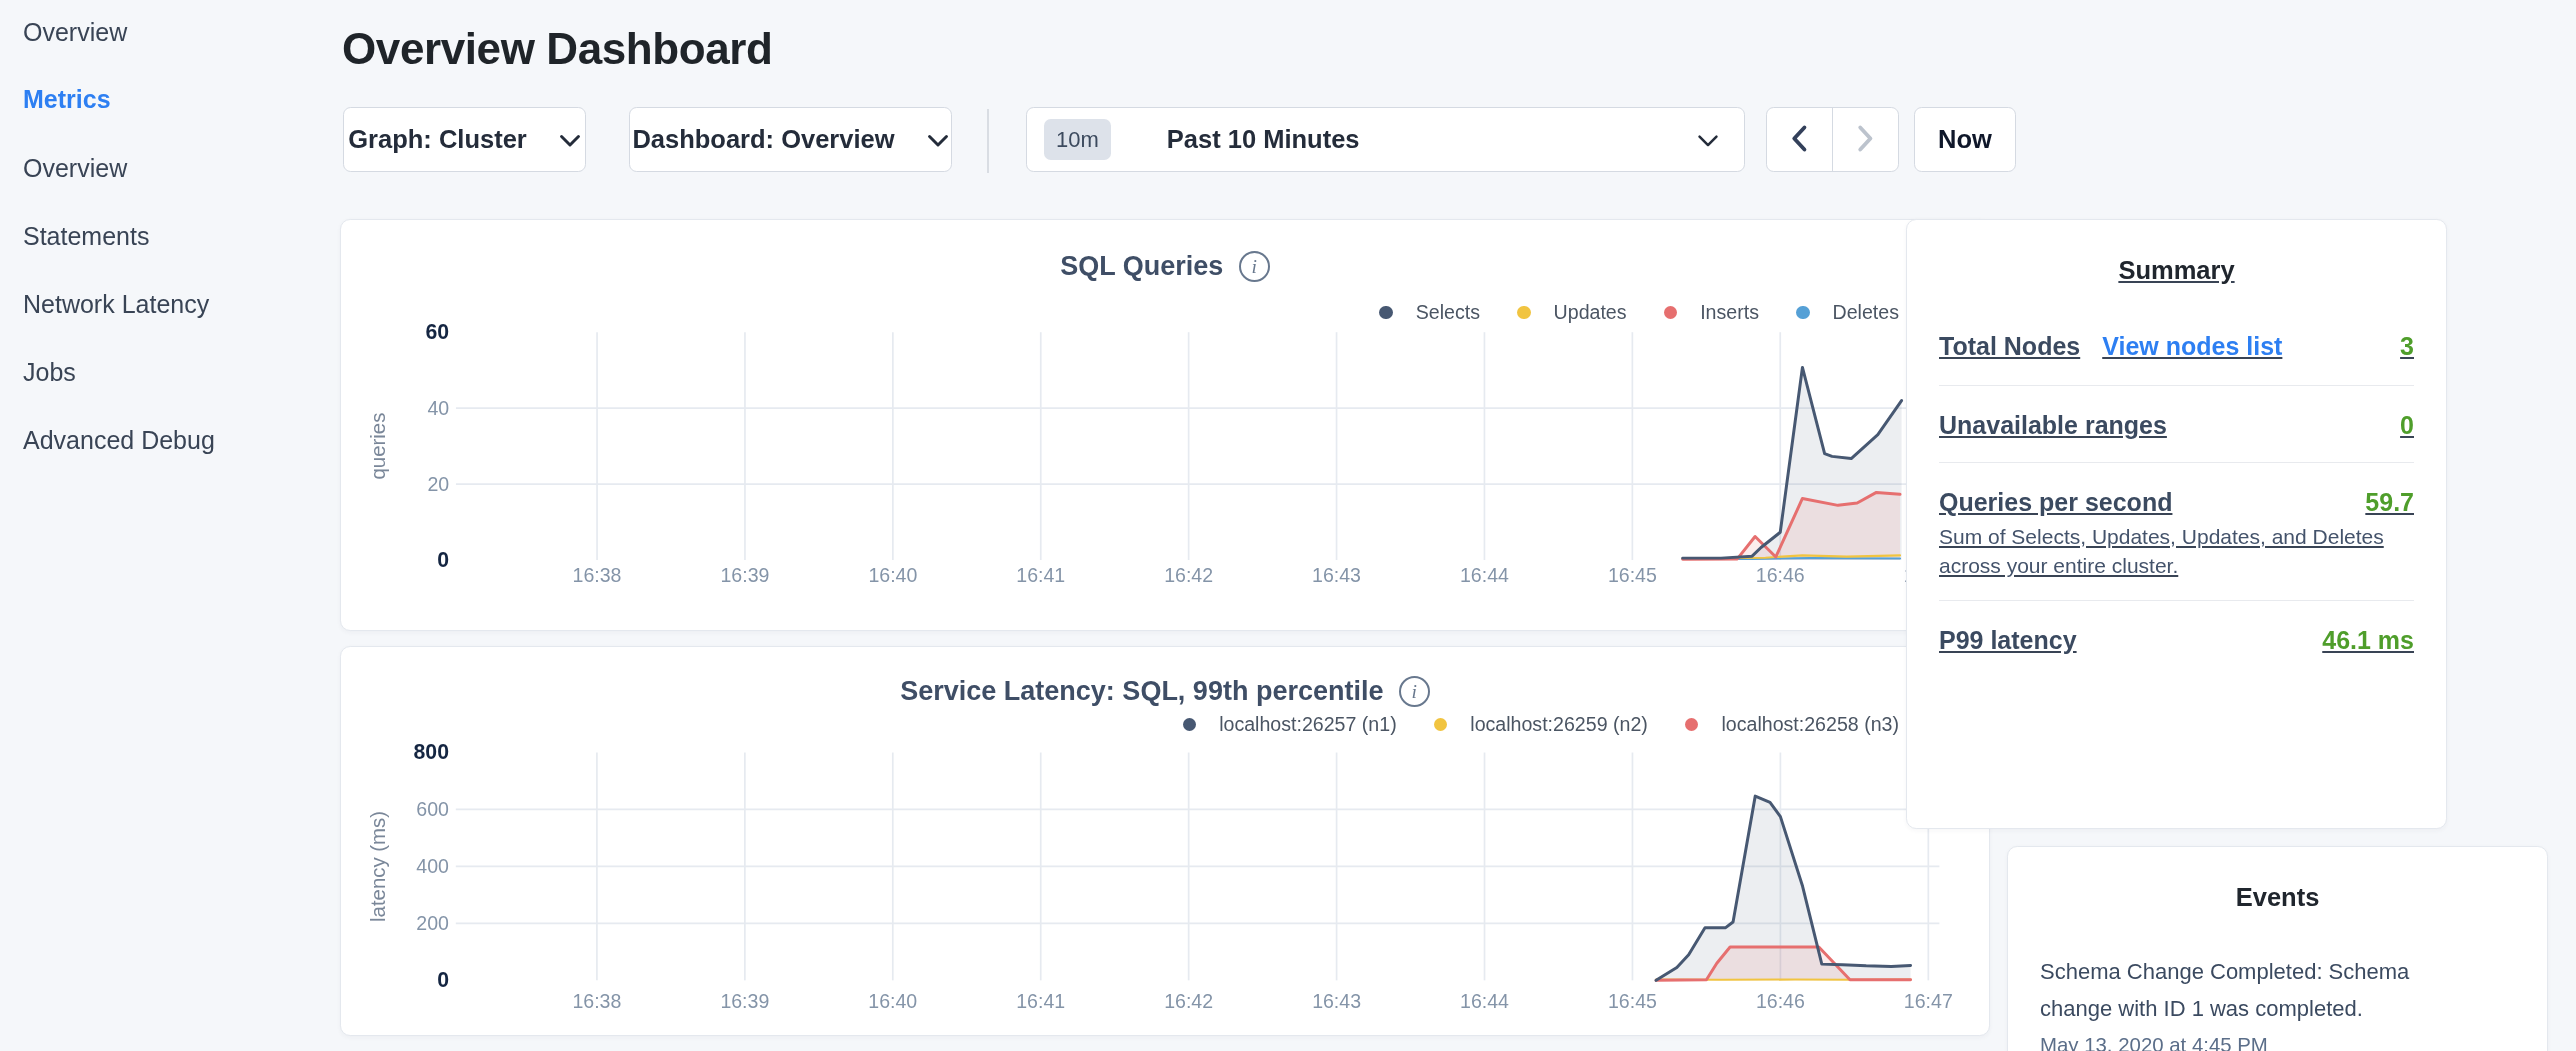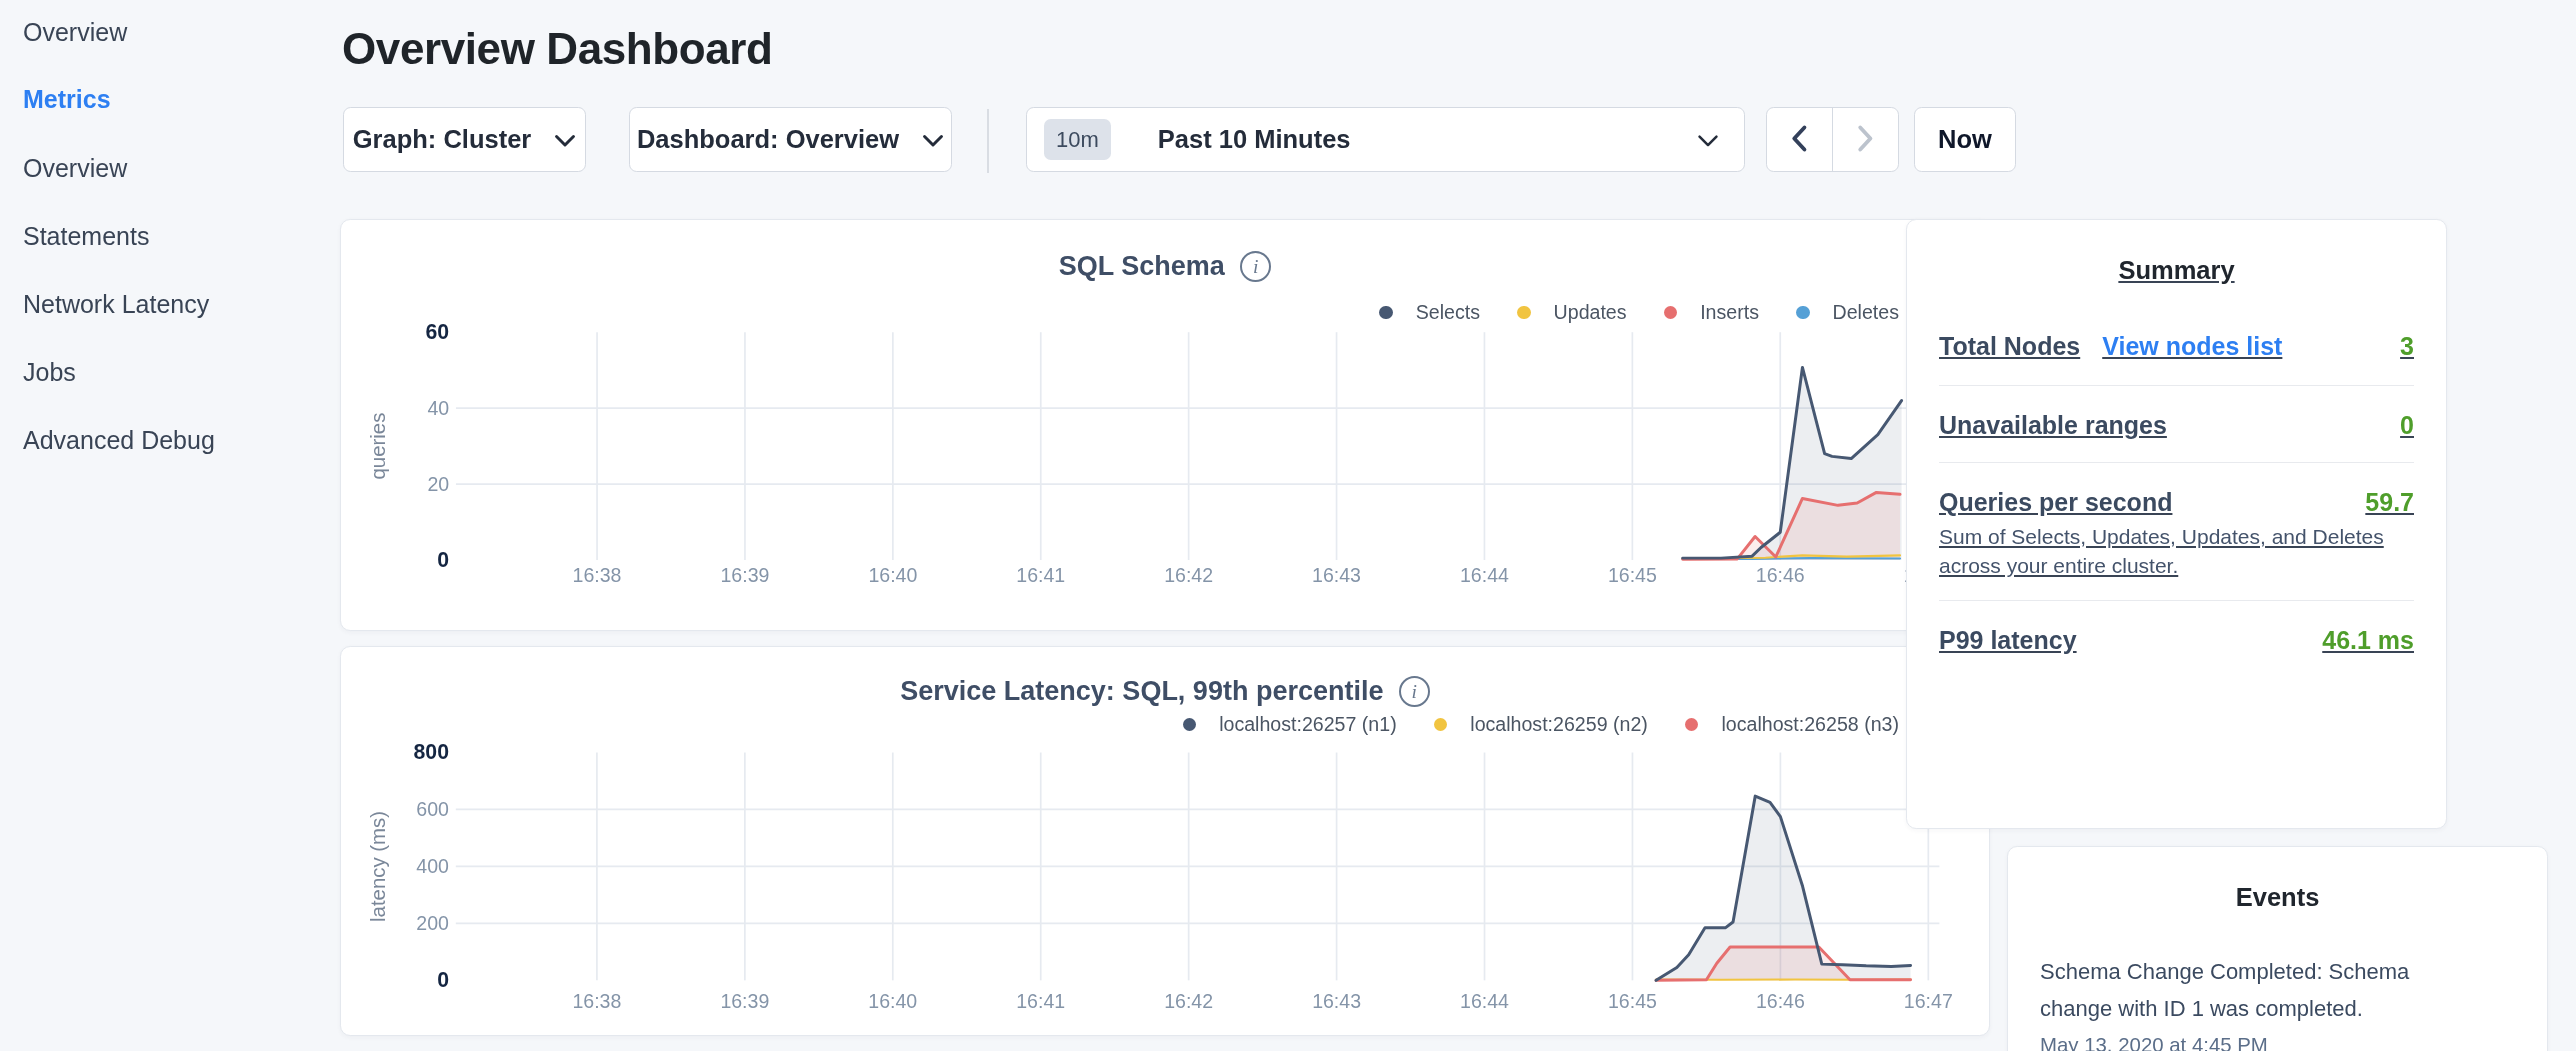--- a/index.html
+++ b/index.html
@@ -6,21 +6,21 @@
   html,body { width:2576px; height:1051px; overflow:hidden; }
   body { position:relative; background:#f5f7fa; font-family:"Liberation Sans", sans-serif; color:#394455; }
 
   
   .sidebar { position:absolute; left:0; top:0; width:340px; height:1051px; }
   .nav-item { position:absolute; left:23px; height:34px; line-height:34px; font-size:25px; font-weight:500; color:#394455; cursor:pointer; white-space:nowrap; }
   .nav-item.active { color:#2d7ff2; font-weight:700; }
 
   
   .page-title { position:absolute; left:342px; top:24px; font-size:44px; font-weight:600; color:#1f2429; letter-spacing:-0.4px; }
-  .tbox { position:absolute; top:107px; height:65px; background:#fff; border:1.7px solid #d5dae2; border-radius:7.7px; display:flex; align-items:center; justify-content:center; gap:23px; font-size:25.5px; font-weight:700; color:#242c3a; cursor:pointer; }
+  .tbox { position:absolute; top:107px; height:65px; background:#fff; border:1.7px solid #d5dae2; border-radius:7.7px; display:flex; align-items:center; justify-content:center; gap:32px; font-size:25.5px; font-weight:700; color:#242c3a; cursor:pointer; }
   .vdivider { position:absolute; left:987px; top:109px; width:1.7px; height:64px; background:#d9dde3; }
   .timebox { justify-content:flex-start; padding:0 25.5px 0 17px; font-weight:700; }
   .time-badge { background:#dde2ea; color:#3c4a5e; font-size:22px; font-weight:400; border-radius:6.8px; padding:7.7px 12px; margin-right:24px; }
   .time-chevron { margin-left:auto; }
   .pager { position:absolute; left:1766px; top:107px; width:133px; height:65px; background:#fff; border:1.7px solid #d5dae2; border-radius:7.7px; display:flex; }
   .pager-btn { flex:1; display:flex; align-items:center; justify-content:center; cursor:pointer; }
   .pager-btn:first-child { border-right:1.7px solid #d5dae2; }
   .now-btn { position:absolute; left:1914px; top:107px; width:102px; height:65px; background:#fff; border:1.7px solid #d5dae2; border-radius:7.7px; display:flex; align-items:center; justify-content:center; font-size:25.5px; font-weight:700; color:#0f172a; cursor:pointer; }
 
   
@@ -118,21 +118,21 @@
           <polyline points="5,4 17,17 5,30" fill="none" stroke="#bcc3cd" stroke-width="4.5" stroke-linecap="round" stroke-linejoin="round"></polyline>
         </svg>
     </span>
   </div>
 </div>
 
 <div class="now-btn">Now</div>
 
 <section class="card card-chart1">
   <div class="chart-title-row" style="top:31px;">
-    <span class="chart-title">SQL Schema</span>
+    <span class="chart-title">SQL Queries</span>
     <span class="info-icon">i</span>
   </div>
   <div class="legend" style="top:81px; right:90px;">
     <div class="legend-item">
       <span class="legend-dot" style="background: rgb(71, 88, 114);"></span>
       <span class="legend-label">Selects</span>
     </div>
     <div class="legend-item">
       <span class="legend-dot" style="background: rgb(241, 196, 64);"></span>
       <span class="legend-label">Updates</span>

